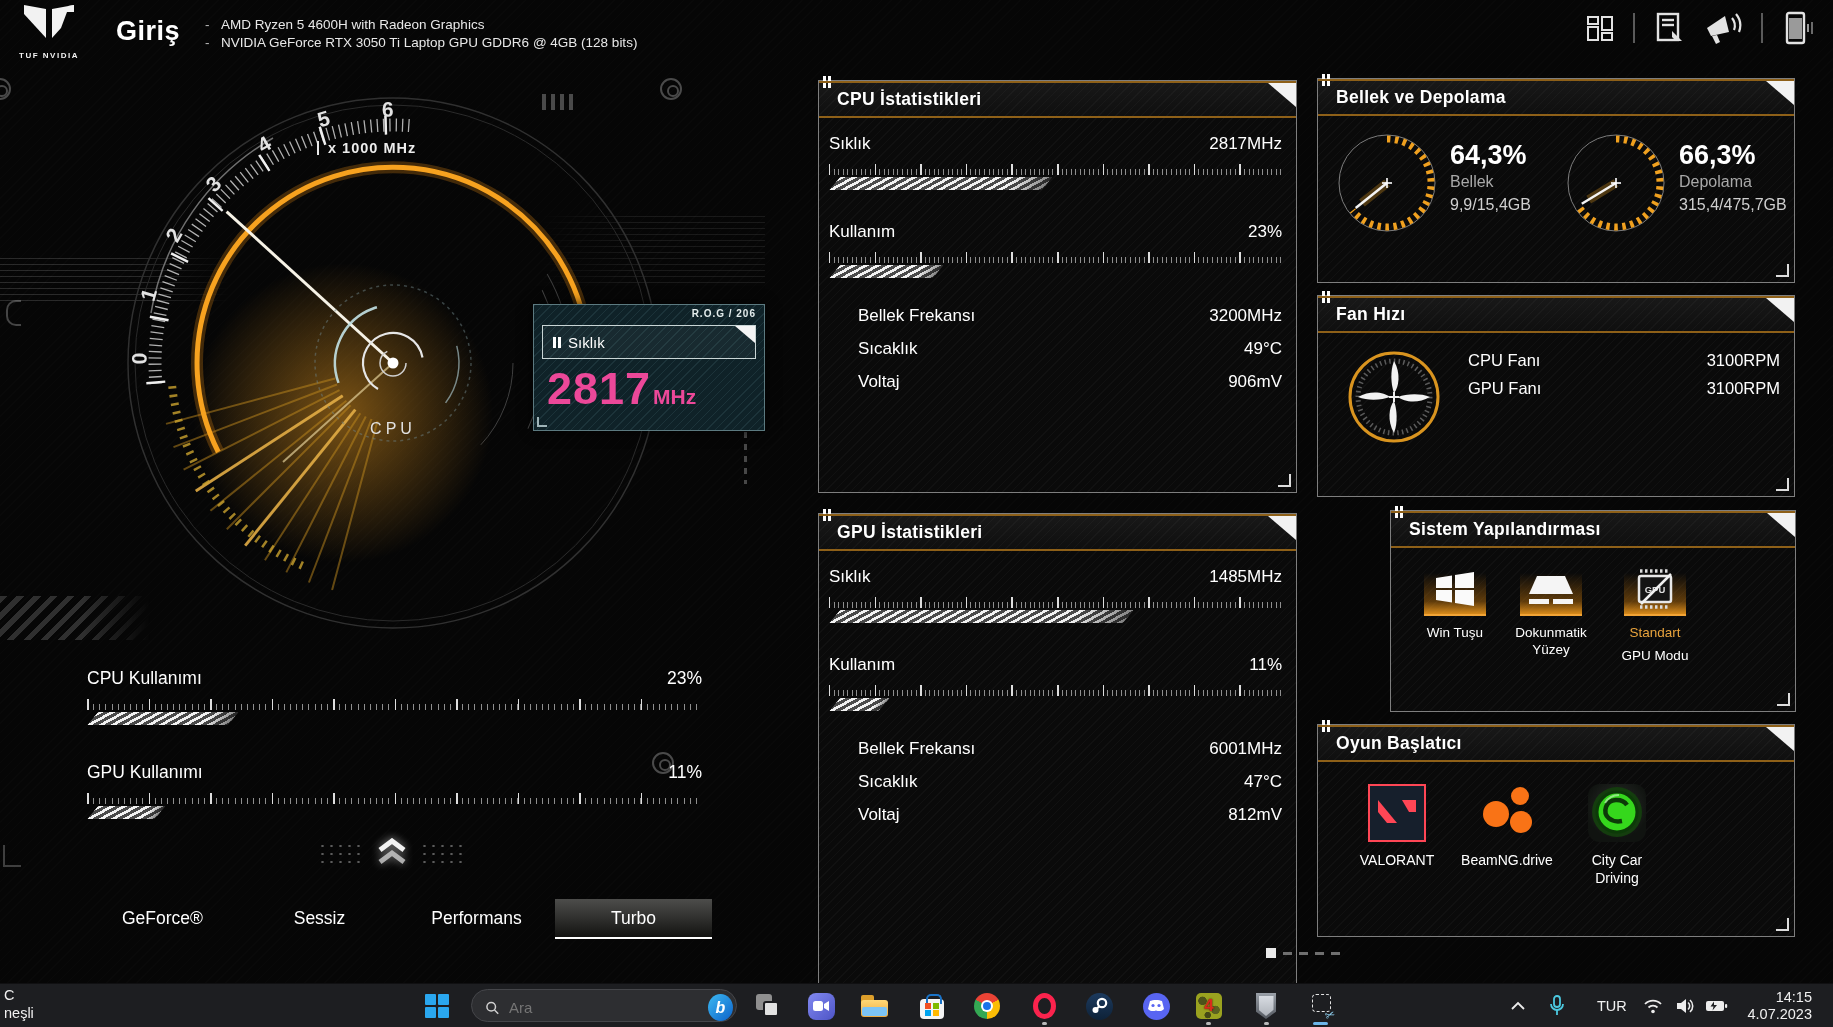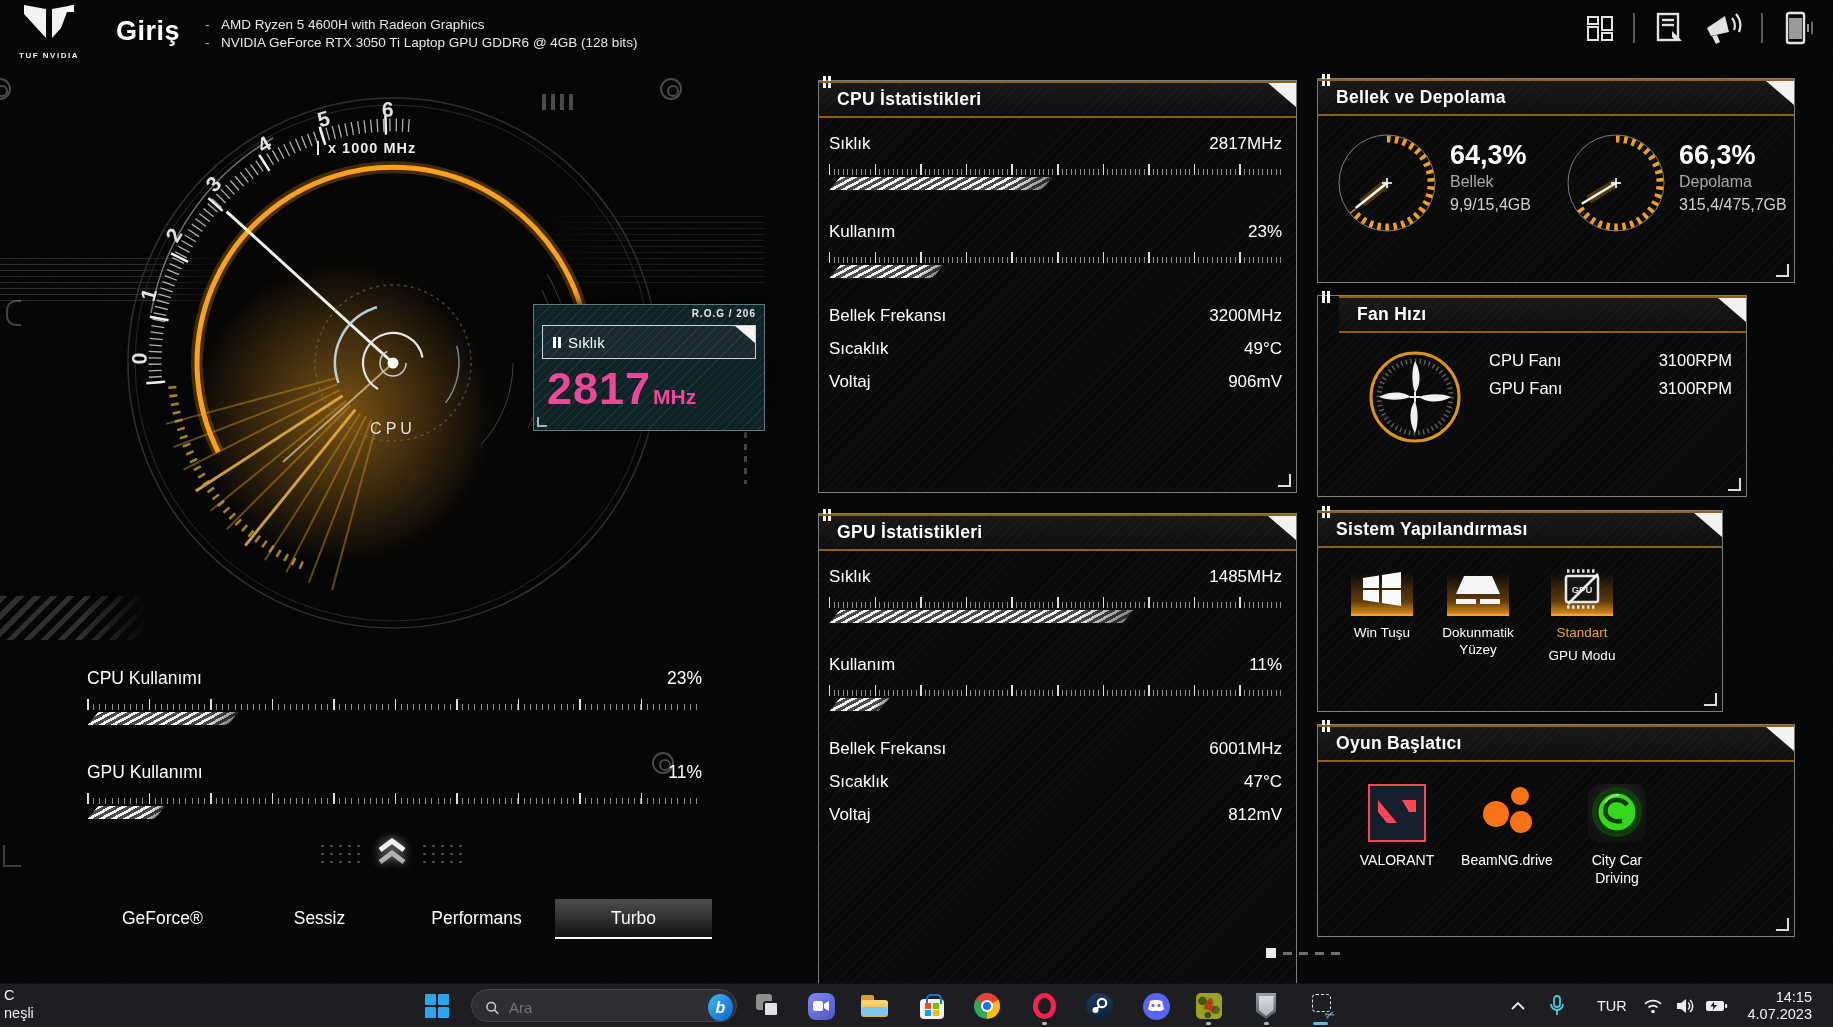--- a/index.html
+++ b/index.html
@@ -90,21 +90,21 @@
     border-right:2px solid #dcdcdc; border-bottom:2px solid #dcdcdc; }
   .panel-header { position:relative; height:37px; border-top:2px solid #8e6018; border-bottom:2px solid #8e6018;
     background:linear-gradient(rgba(255,255,255,.06), rgba(255,255,255,.02)); display:flex; align-items:center; padding-left:18px; }
   .panel-header .title { font-size:17.5px; font-weight:bold; letter-spacing:.3px; }
   .hdr-tri { position:absolute; right:0; top:0; width:0; height:0; border-top:24px solid #f2f2f2; border-left:28px solid transparent; }
   .hdr-mark { position:absolute; left:4px; top:-5px; width:3px; height:12px; background:#fff; box-shadow:5px 0 0 #fff; }
   .panel-body { position:relative; padding:0 14px 0 10px; }
   .pmeter { margin-top:16px; }
   .pmeter + .pmeter { margin-top:32px; }
   .pmeter .meter-head { font-size:17px; }
-  .stat-rows { margin-top:28px; }
+  .stat-rows { margin-top:28px;margin-left:29px; }
   .stat-row { display:flex; justify-content:space-between; font-size:17px; margin-bottom:13px; }
 
   
   .mem-wrap { display:flex; padding:12px 4px 0 14px; }
   .mem-gauge { display:flex; width:50%; }
   .mem-text { margin-left:8px; padding-top:12px; }
   .mem-pct { font-size:27px; font-weight:bold; }
   .mem-label { font-size:16px; color:#a8a8a8; margin-top:2px; }
   .mem-detail { font-size:16px; color:#cfcfcf; margin-top:5px; }
 
@@ -475,21 +475,21 @@
         </svg>
         <div class="mem-text">
           <div class="mem-pct">66,3%</div>
           <div class="mem-label">Depolama</div>
           <div class="mem-detail">315,4/475,7GB</div>
         </div>
       </div>
     </div>
   </div>
 
-  <div class="panel" style="left:1317px; top:295px; width:430px; height:202px;padding-left:21px;">
+  <div class="panel" style="left:1317px; top:295px; width:478px; height:202px;">
     <div class="hdr-mark"></div>
     <div class="panel-header">
       <span class="title">Fan Hızı</span>
       <div class="hdr-tri"></div>
     </div>
     <div class="panel-body" style="height:160px;">
       <svg width="96" height="96" viewBox="0 0 96 96" style="position:absolute; left:28px; top:16px;">
         <circle cx="48" cy="48" r="44" fill="none" stroke="#d9941f" stroke-width="3"></circle>
         <circle cx="48" cy="48" r="36" fill="none" stroke="#9a9a9a" stroke-width="5" stroke-dasharray="1.5 3.2" opacity=".55"></circle>
         <g fill="#f2f2f2">
@@ -507,21 +507,21 @@
             <span>3100RPM</span>
         </div>
         <div class="stat-row">
           <span>GPU Fanı</span>
             <span>3100RPM</span>
         </div>
       </div>
     </div>
   </div>
 
-  <div class="panel" style="left:1317px; top:510px; width:406px; height:202px;">
+  <div class="panel" style="left:1390px; top:510px; width:406px; height:202px;">
     <div class="hdr-mark"></div>
     <div class="panel-header">
       <span class="title">Sistem Yapılandırması</span>
       <div class="hdr-tri"></div>
     </div>
     <div class="sys-wrap">
       <div class="sys-item">
         <div class="sys-icon">
           <svg width="44" height="40" viewBox="0 0 44 40">
             <polygon points="3,9 19,6.5 19,19 3,19" fill="#fafafa"></polygon>

